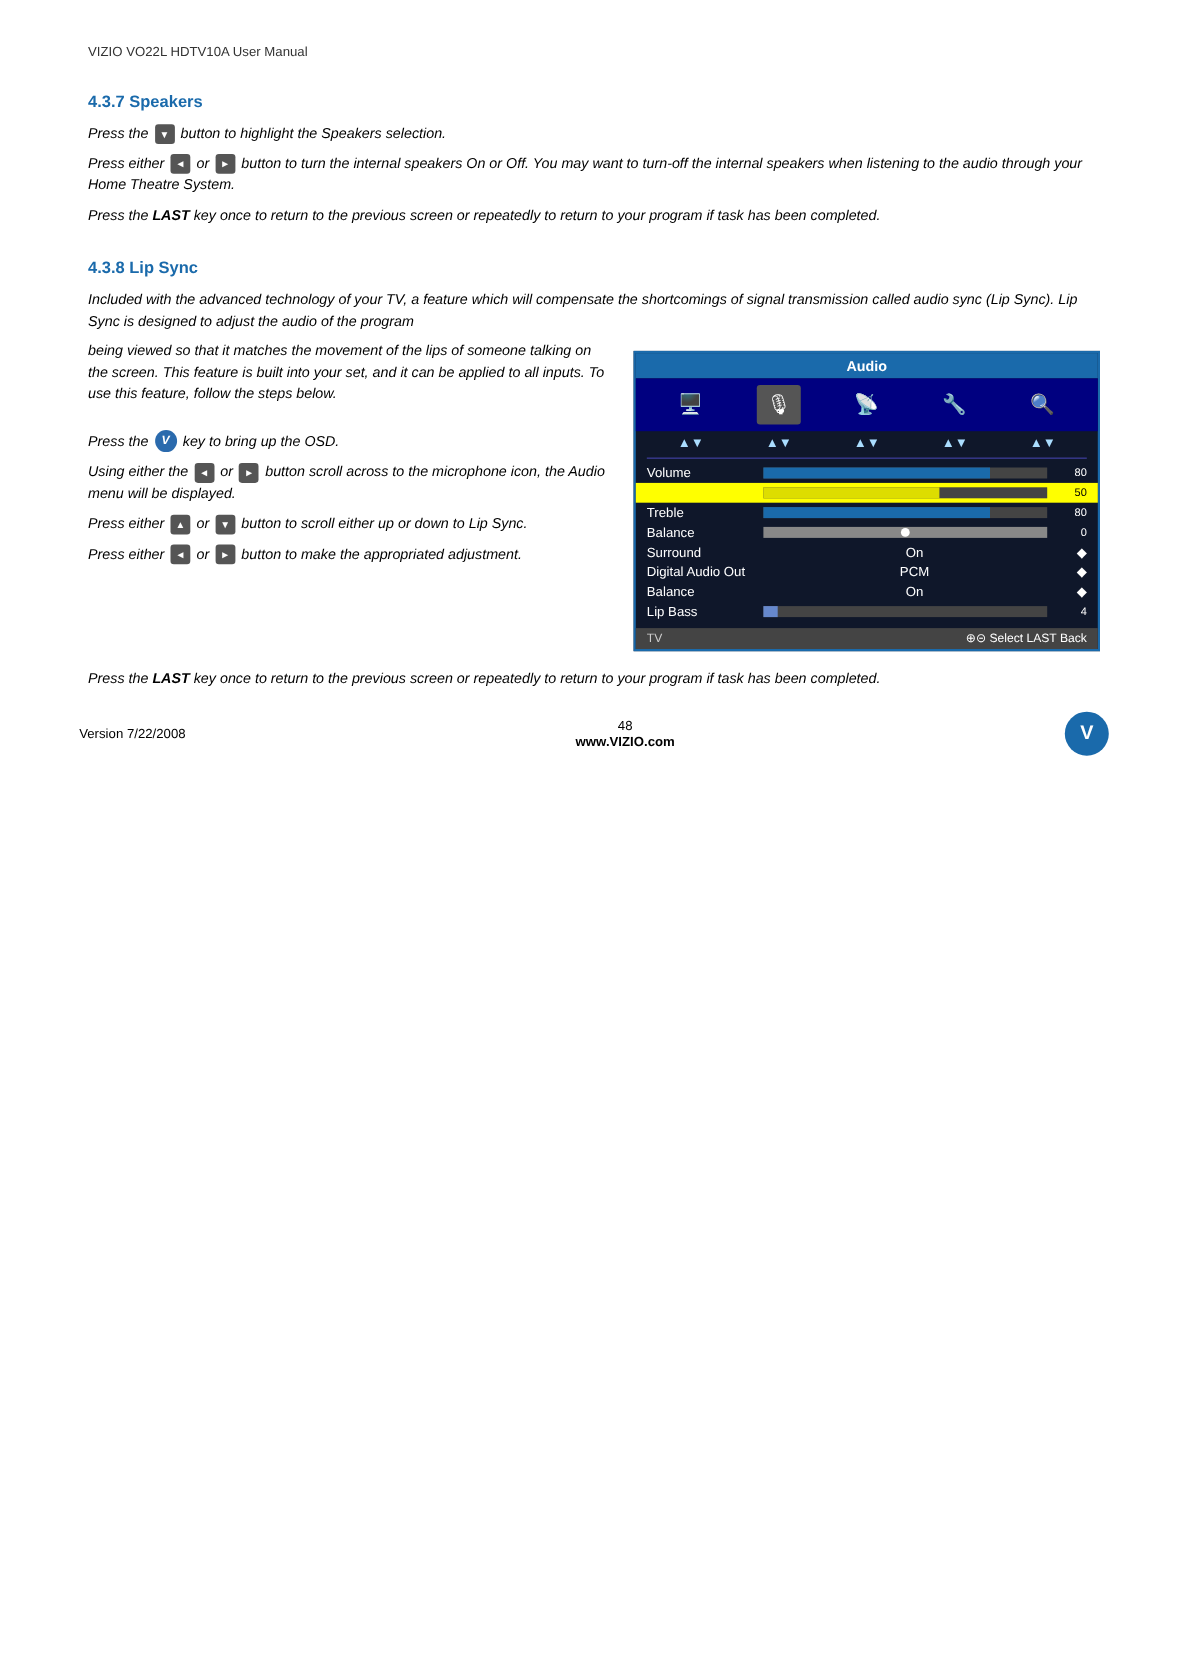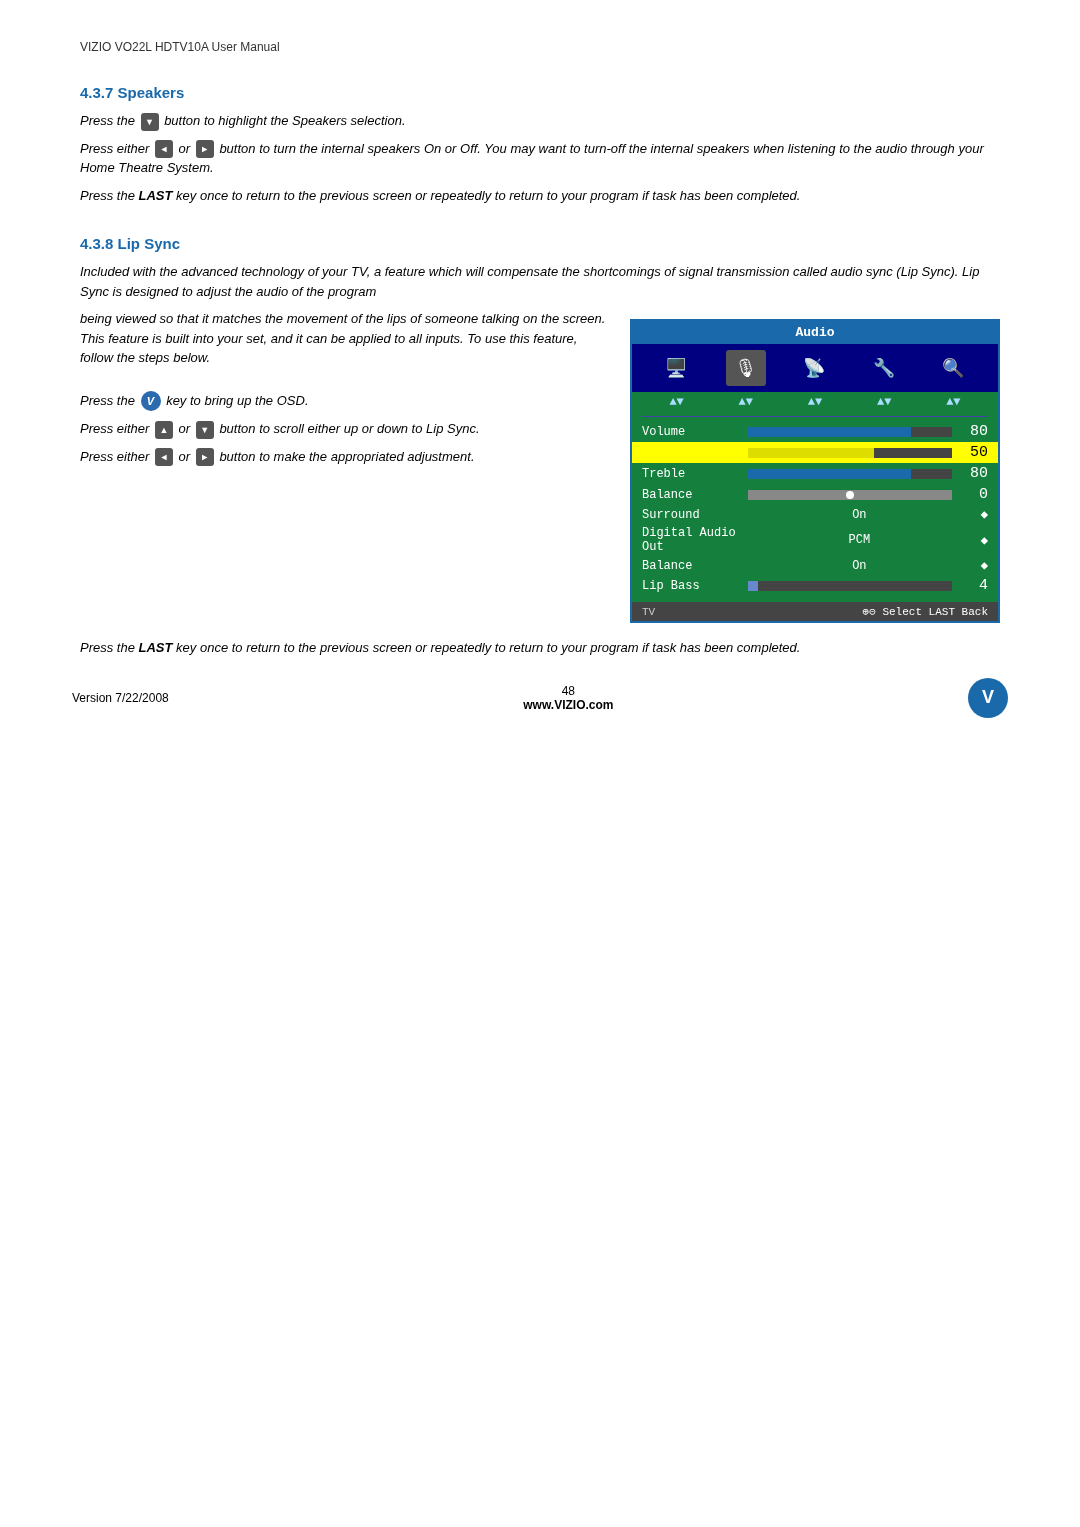--- a/index.html
+++ b/index.html
@@ -71,27 +71,27 @@
       display: flex;
       gap: 20px;
       align-items: flex-start;
     }
 
     .lip-sync-text {
       flex: 1;
     }
 
     .osd-panel {
-      width: 370px;
+      width: 424px;
       flex-shrink: 0;
       border: 2px solid #1a6aab;
-      background: #15803d;
-      color: #fff;
-      font-size: 12px;
-      font-family: Liberation Mono, monospace;
+      background: #0f172a;
+      color: #fff;
+      font-size: 12px;
+      font-family: Liberation Sans, sans-serif;
       margin-top: 10px;
     }
 
     .osd-title-bar {
       background: #1a6aab;
       text-align: center;
       padding: 4px 0;
       font-size: 13px;
       font-weight: bold;
       color: #fff;
@@ -176,21 +176,21 @@
       width: 8px;
       height: 8px;
       background: #fff;
       border-radius: 50%;
     }
 
     .osd-value {
       width: 30px;
       text-align: right;
       color: #fff;
-      font-size: 15px;
+      font-size: 10px;
     }
 
     .osd-arrow {
       color: #fff;
       font-size: 12px;
       margin-left: 4px;
     }
 
     .osd-text-value {
       flex: 1;
@@ -291,20 +291,23 @@
     </p>
 
     <div class="lip-sync-container">
       <div class="lip-sync-text">
         <p>
           being viewed so that it matches the movement of the lips of someone talking on the screen. This feature is built into your set, and it can be applied to all inputs. To use this feature, follow the steps below.
         </p>
         <br>
         <p>
           Press the <span class="inline-icon v-btn">V</span> key to bring up the OSD.
+        </p>
+        <p>
+          Using either the <span class="inline-icon">◄</span> or <span class="inline-icon">►</span> button scroll across to the microphone icon, the Audio menu will be displayed.
         </p>
         <p>
           Press either <span class="inline-icon">▲</span> or <span class="inline-icon">▼</span> button to scroll either up or down to Lip Sync.
         </p>
         <p>
           Press either <span class="inline-icon">◄</span> or <span class="inline-icon">►</span> button to make the appropriated adjustment.
         </p>
       </div>
 
       <div class="osd-panel">

